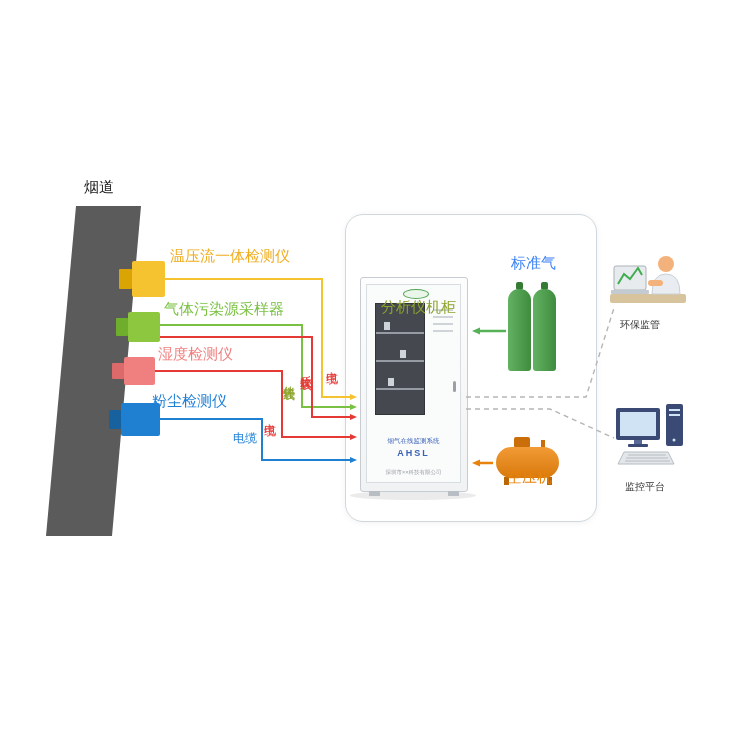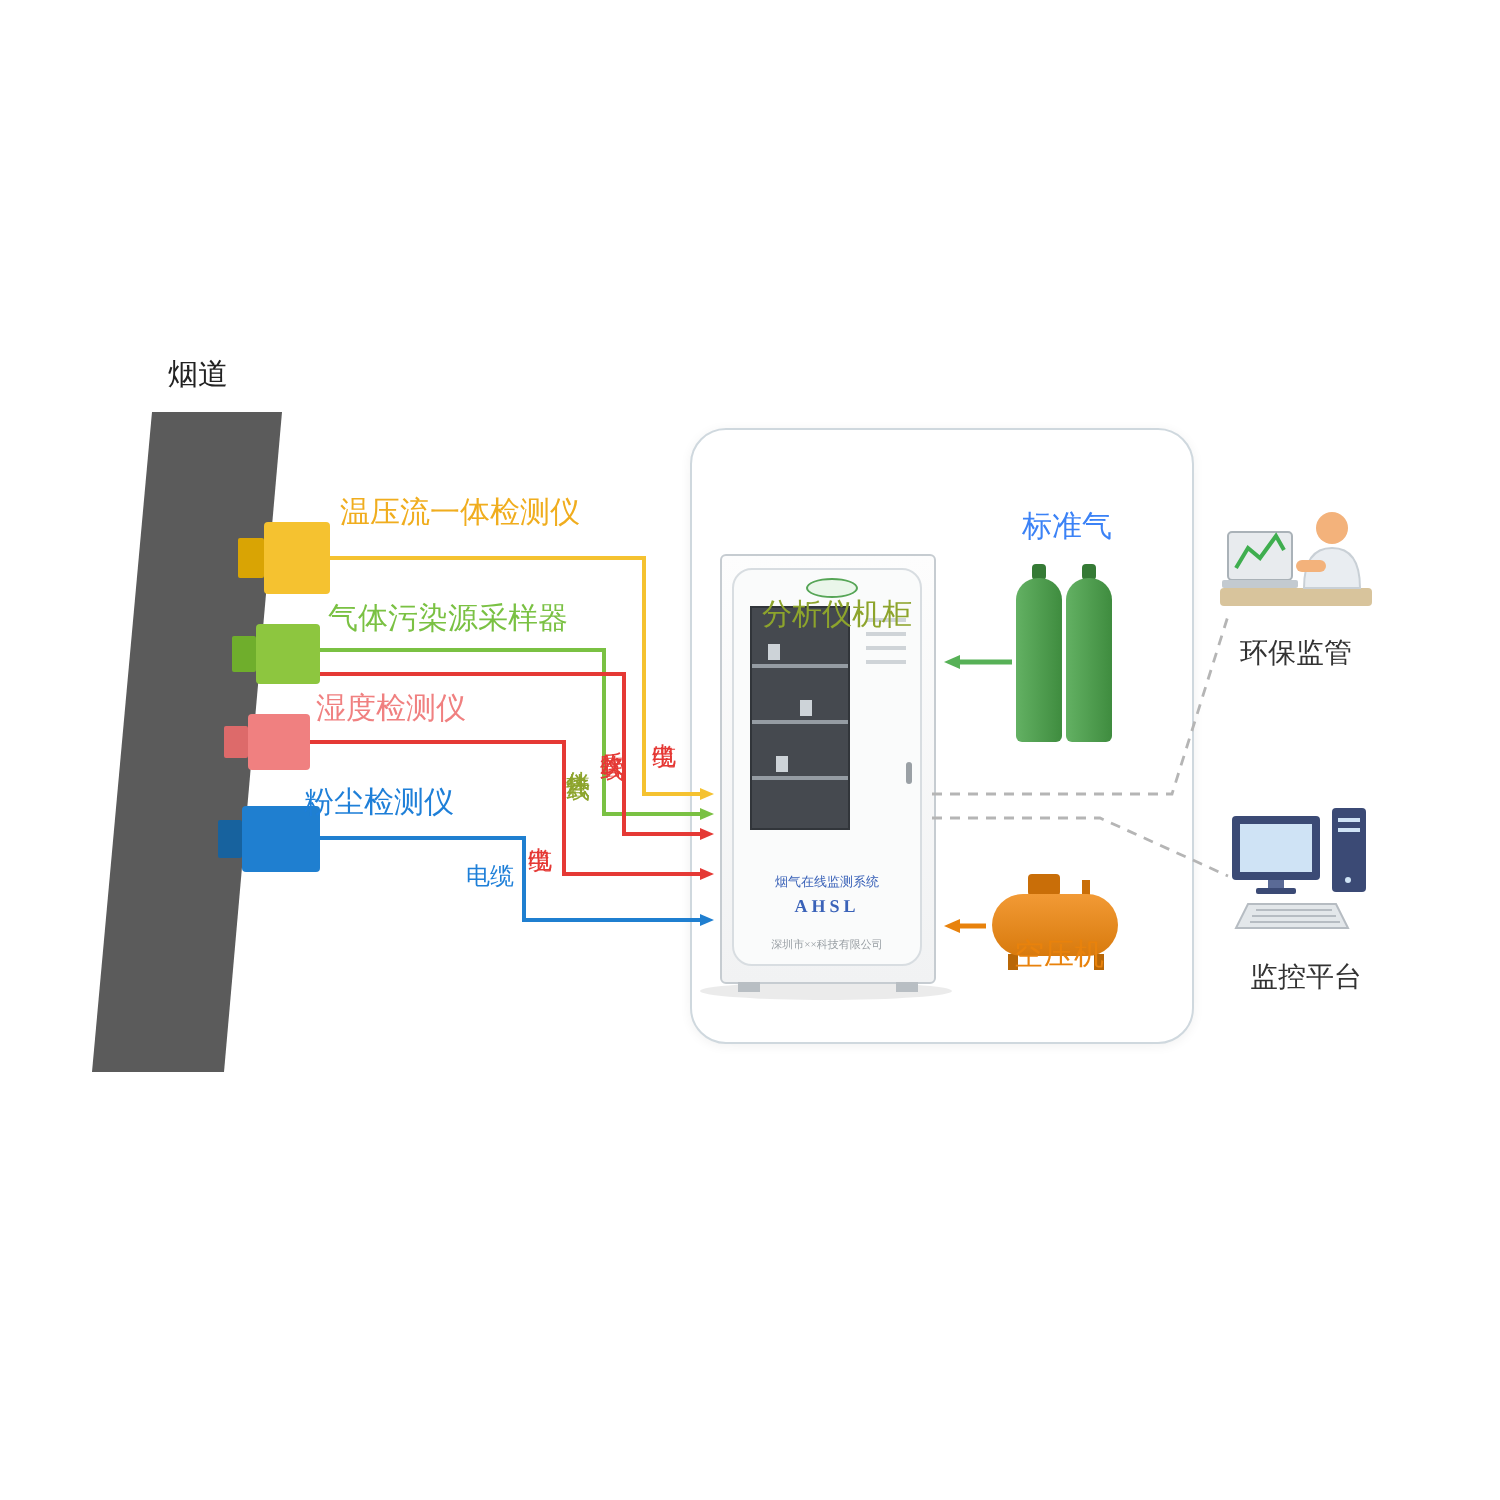--- a/index.html
+++ b/index.html
@@ -4,37 +4,37 @@
 <style>
   html,body{margin:0;padding:0;background:#fff;font-family:"Liberation Sans",sans-serif;}
   #stage{position:relative;width:750px;height:750px;background:#fff;overflow:hidden;}
   .abs{position:absolute;}
   svg.layer{position:absolute;left:0;top:0;pointer-events:none;}
   
   .lbl{position:absolute;font-size:15px;white-space:nowrap;}
   .lbl-flue{font-size:15px;color:#222;}
   .c-yellow{color:#f0ad1e;} .c-green{color:#7ac143;} .c-pink{color:#f08080;}
   .c-blue{color:#1e7fd8;} .c-red{color:#e53935;} .c-olive{color:#8da42c;}
-  .c-stdgas{color:#3b82f6;} .c-orange{color:#e8820c;margin-top:44px;} .c-dark{color:#333;font-size:14px;}
+  .c-stdgas{color:#3b82f6;} .c-orange{color:#e8820c;margin-top:44px;} .c-dark{color:#333;font-size:10px;}
   .pipe-label{position:absolute;font-size:12px;line-height:13px;white-space:nowrap;}
   .vert{writing-mode:vertical-rl;letter-spacing:1px;}
   
   .blk{position:absolute;border-radius:2px;}
   .tab{position:absolute;border-radius:1px;}
   
   .panel{position:absolute;left:345px;top:214px;width:250px;height:306px;background:#fff;
          border:1px solid #cfd8de;border-radius:18px;box-shadow:0 1px 6px rgba(0,0,0,.06);}
   .badge{position:absolute;left:403px;top:221px;width:104px;height:21px;background:#fff;
          border:1px solid #cfd8de;border-radius:5px;color:#555;font-size:13px;
          display:flex;align-items:center;justify-content:center;}
   
   .cabinet{position:absolute;left:360px;top:277px;width:106px;height:213px;
            background:linear-gradient(#fdfdfd,#f1f2f3);border:1px solid #c6ccd1;border-radius:3px;}
   .cab-door{position:absolute;left:5px;top:6px;width:93px;height:197px;background:#fafbfb;
-            border:1px solid #d8dde1;border-radius:10px;font-family:Liberation Serif, serif;}
+            border:1px solid #d8dde1;border-radius:0;}
   .cab-logo{position:absolute;left:36px;top:4px;width:24px;height:8px;border:1px solid #56a556;
             border-radius:50%;background:#eaf6ea;}
   .cab-window{position:absolute;left:8px;top:18px;width:48px;height:110px;background-color:#45494f;
       border:1px solid #31353a;
       background-image:linear-gradient(#959ca3,#959ca3),linear-gradient(#959ca3,#959ca3),linear-gradient(#959ca3,#959ca3);
       background-size:100% 2px;background-position:0 28px,0 56px,0 84px;background-repeat:no-repeat;}
   .itm{position:absolute;width:6px;height:8px;background:#cdd3d8;}
   .cab-vents{position:absolute;left:66px;top:24px;}
   .cab-vents i{display:block;width:20px;height:2px;background:#cfd4d8;margin-bottom:5px;}
   .cab-handle{position:absolute;left:86px;top:96px;width:3px;height:11px;background:#9aa0a5;border-radius:2px;}

